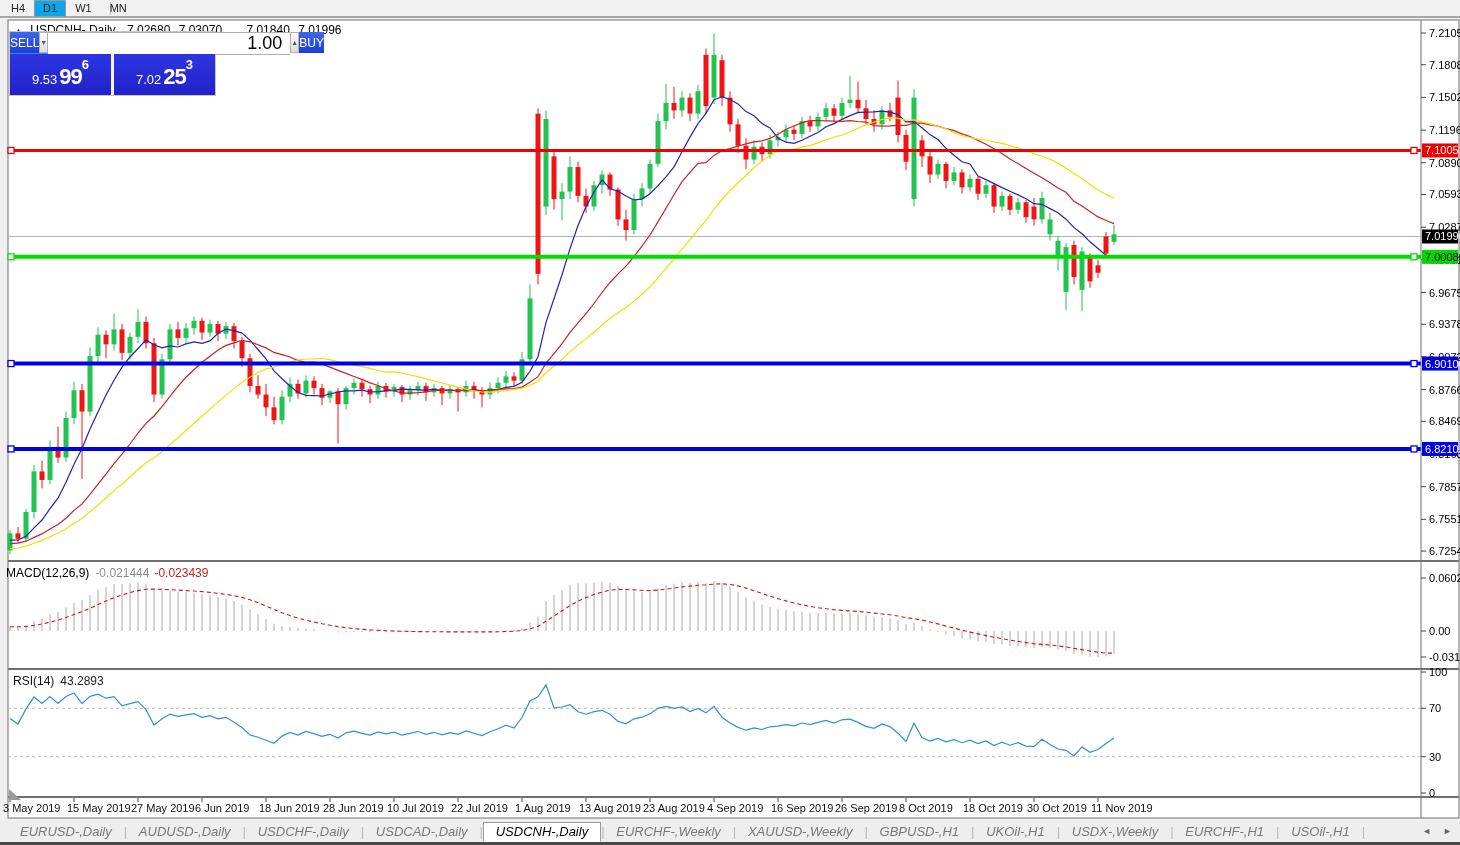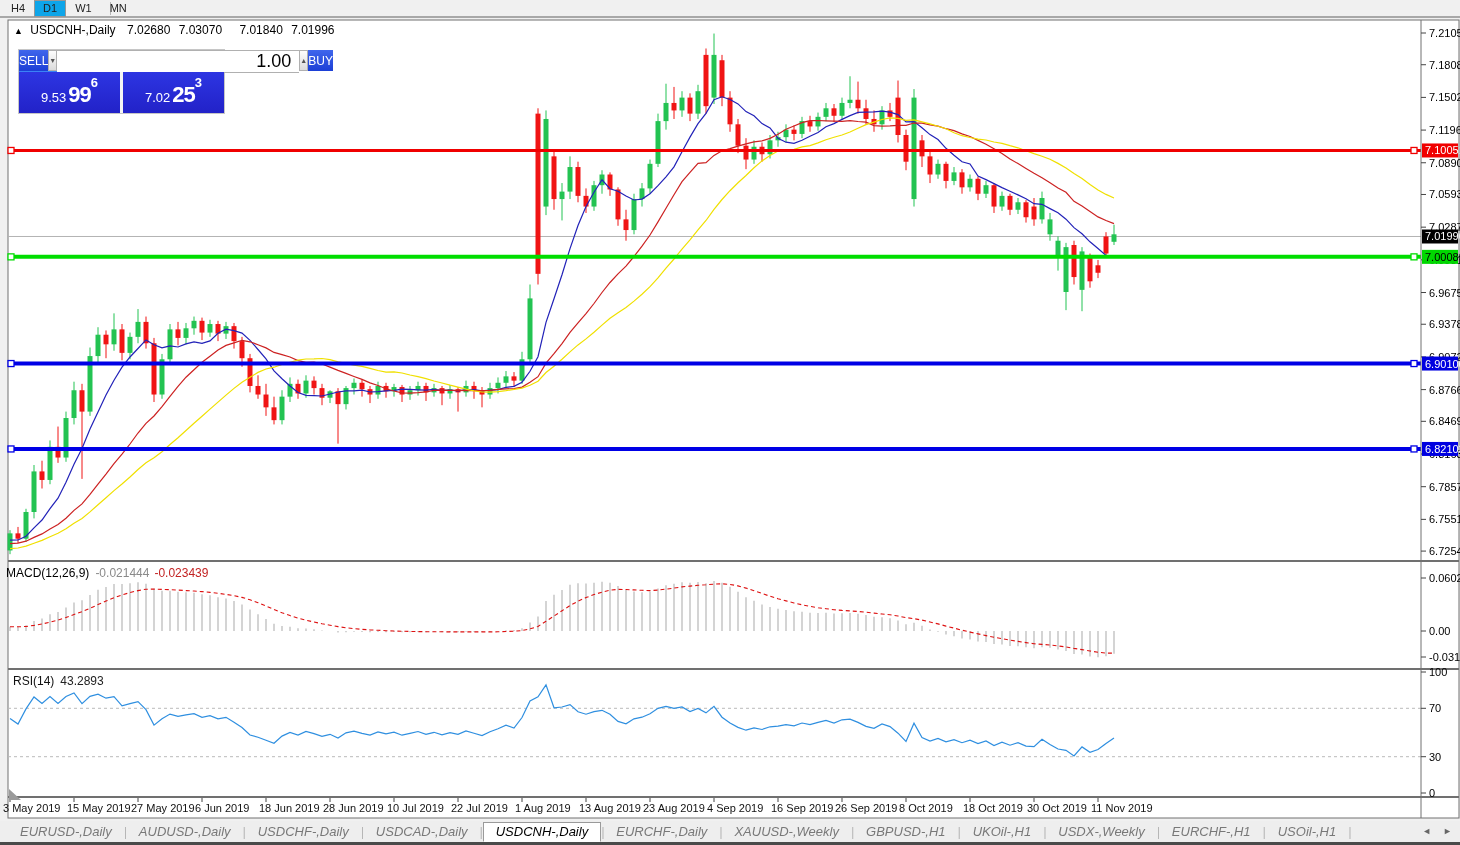--- a/index.html
+++ b/index.html
@@ -12,21 +12,21 @@
   #toolbar-underline{position:absolute;left:0;top:16px;width:1460px;height:2px;background:#a8a8a8;}
   
   #chart-header{position:absolute;left:14px;top:23px;font-size:12px;color:#000;z-index:6;white-space:nowrap;}
   #chart-header .tri{font-size:9px;margin-right:4px;}
   #macd-label{position:absolute;left:6px;top:566px;font-size:12px;z-index:6;white-space:nowrap;color:#000;}
   #macd-label .v1{color:#8a8a8a;margin-left:6px;}
   #macd-label .v2{color:#c22222;margin-left:5px;}
   #rsi-label{position:absolute;left:13px;top:674px;font-size:12px;color:#111;z-index:6;white-space:nowrap;}
   #rsi-label .v{margin-left:6px;color:#222;}
   
-  #trade{position:absolute;left:9px;top:49px;width:205px;z-index:7;border:1px solid #c6c6c6;background:#3b82f6;margin-left:9px;}
+  #trade{position:absolute;left:9px;top:31px;width:205px;z-index:7;border:1px solid #c6c6c6;background:#3b82f6;}
   #trade .row1{display:flex;height:21px;}
   .tbtn{width:52px;background:linear-gradient(#3f66ec,#1c3fd6);color:#fff;font-size:12px;display:flex;align-items:center;justify-content:center;cursor:pointer;}
   .spin{width:24px;background:linear-gradient(#fdfdfd,#dcdcdc);border:1px solid #b0b0b0;display:flex;align-items:center;justify-content:center;font-size:7px;color:#555;cursor:pointer;}
   #vol{flex:1;border:1px solid #b0b0b0;border-left:none;border-right:none;background:#fff;font-size:18px;color:#000;text-align:right;padding-right:8px;font-family:"Liberation Sans",sans-serif;height:19px;}
   #trade .row2{display:flex;height:41px;margin-top:1px;}
   .pricepanel{flex:1;background:linear-gradient(#2d35e2,#2222c8);color:#fff;position:relative;display:flex;align-items:flex-end;justify-content:center;padding-bottom:2px;cursor:pointer;}
   .pricepanel .small{font-size:13px;margin-right:2px;line-height:26px;}
   .pricepanel .big{font-size:22px;font-weight:bold;line-height:32px;letter-spacing:-1px;}
   .pricepanel .sup{font-size:13px;font-weight:bold;align-self:flex-start;margin-top:3px;}
   #trade .gap{width:3px;background:#f4f4f4;}
@@ -592,21 +592,21 @@
       <line x1="1098" y1="798" x2="1098" y2="802" stroke="#444" stroke-width="1"></line>
       <text x="1091" y="812" font-size="11" fill="#111">11 Nov 2019</text>
       <polygon points="9,800 21,800 9,789" fill="#9a9a9a"></polygon>
     </svg>
 
   <div id="chart-header">
     <span class="tri">▲</span>
     <span>USDCNH-,Daily</span>
     <span style="margin-left:8px;">7.02680</span>
     <span style="margin-left:5px;margin-top:8px;">7.03070</span>
-    <span style="margin-left:14px;">7.01840</span>
+    <span style="margin-left:21px;">7.01840</span>
     <span style="margin-left:5px;">7.01996</span>
   </div>
 
   <div id="trade">
     <div class="row1">
       <div class="tbtn">SELL</div>
       <div class="spin">
         <span>▼</span>
       </div>
       <input id="vol" value="1.00" style="">
@@ -641,21 +641,21 @@
       <div class="tab">EURUSD-,Daily</div>
       <span class="tabsep">|</span>
       <div class="tab">AUDUSD-,Daily</div>
       <span class="tabsep">|</span>
       <div class="tab">USDCHF-,Daily</div>
       <span class="tabsep">|</span>
       <div class="tab">USDCAD-,Daily</div>
       <span class="tabsep">|</span>
       <div class="tab active">USDCNH-,Daily</div>
       <span class="tabsep">|</span>
-      <div class="tab">EURCHF-,Daily</div>
+      <div class="tab">EURCHF-,Weekly</div>
       <span class="tabsep">|</span>
       <div class="tab">XAUUSD-,Weekly</div>
       <span class="tabsep">|</span>
       <div class="tab">GBPUSD-,H1</div>
       <span class="tabsep">|</span>
       <div class="tab">UKOil-,H1</div>
       <span class="tabsep">|</span>
       <div class="tab">USDX-,Weekly</div>
       <span class="tabsep">|</span>
       <div class="tab">EURCHF-,H1</div>

